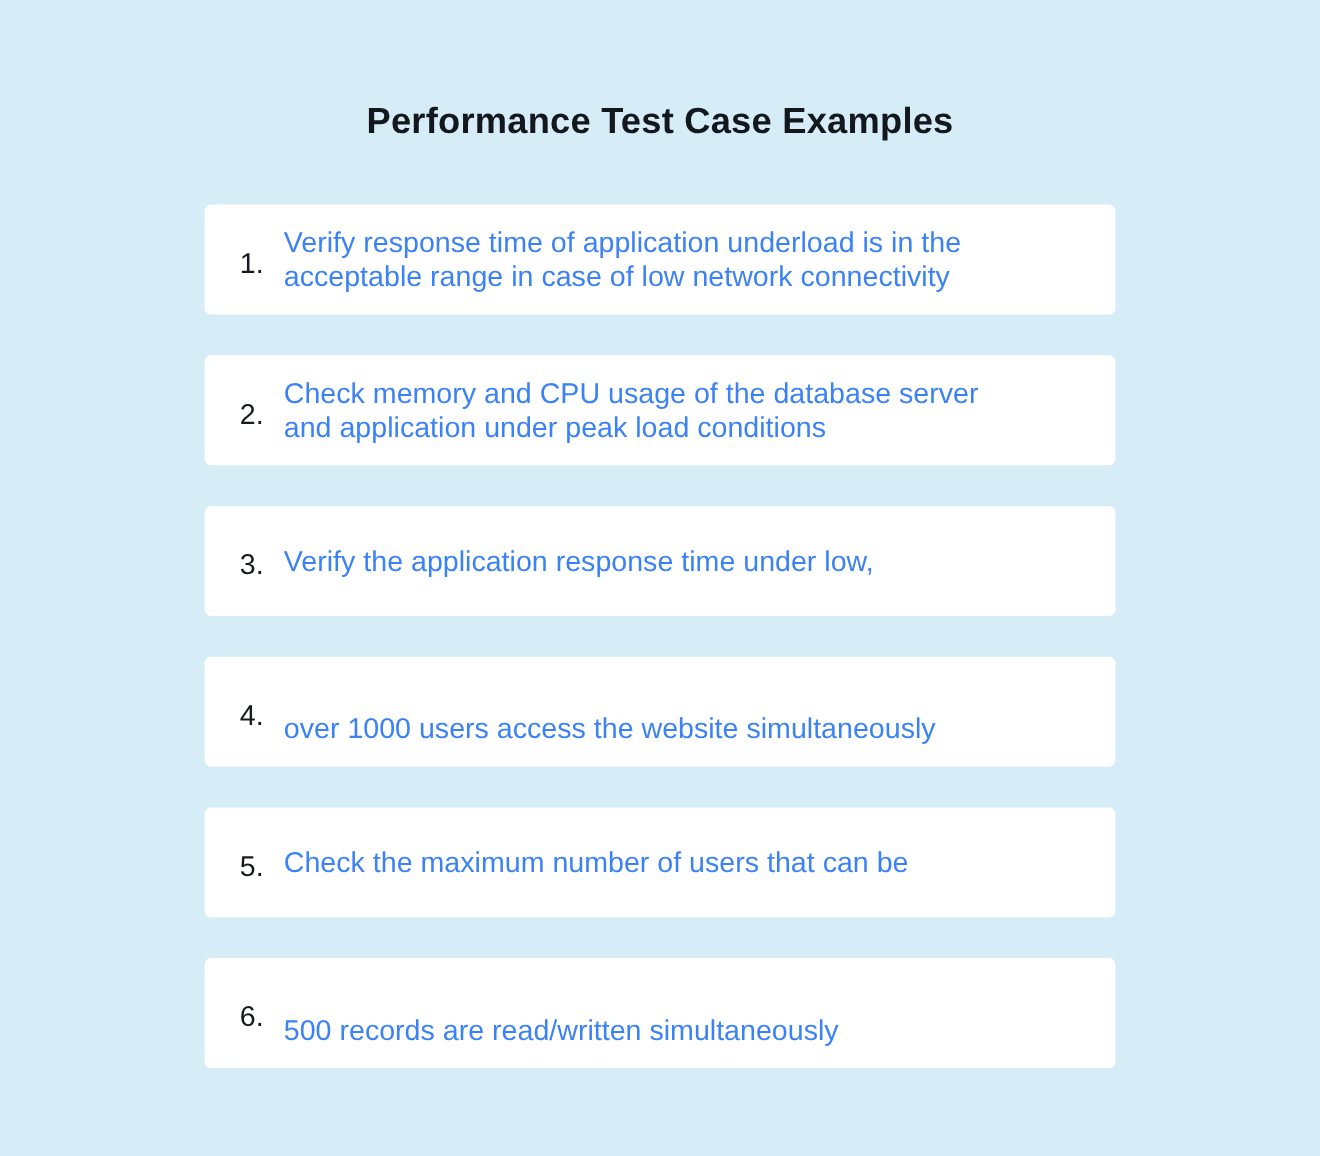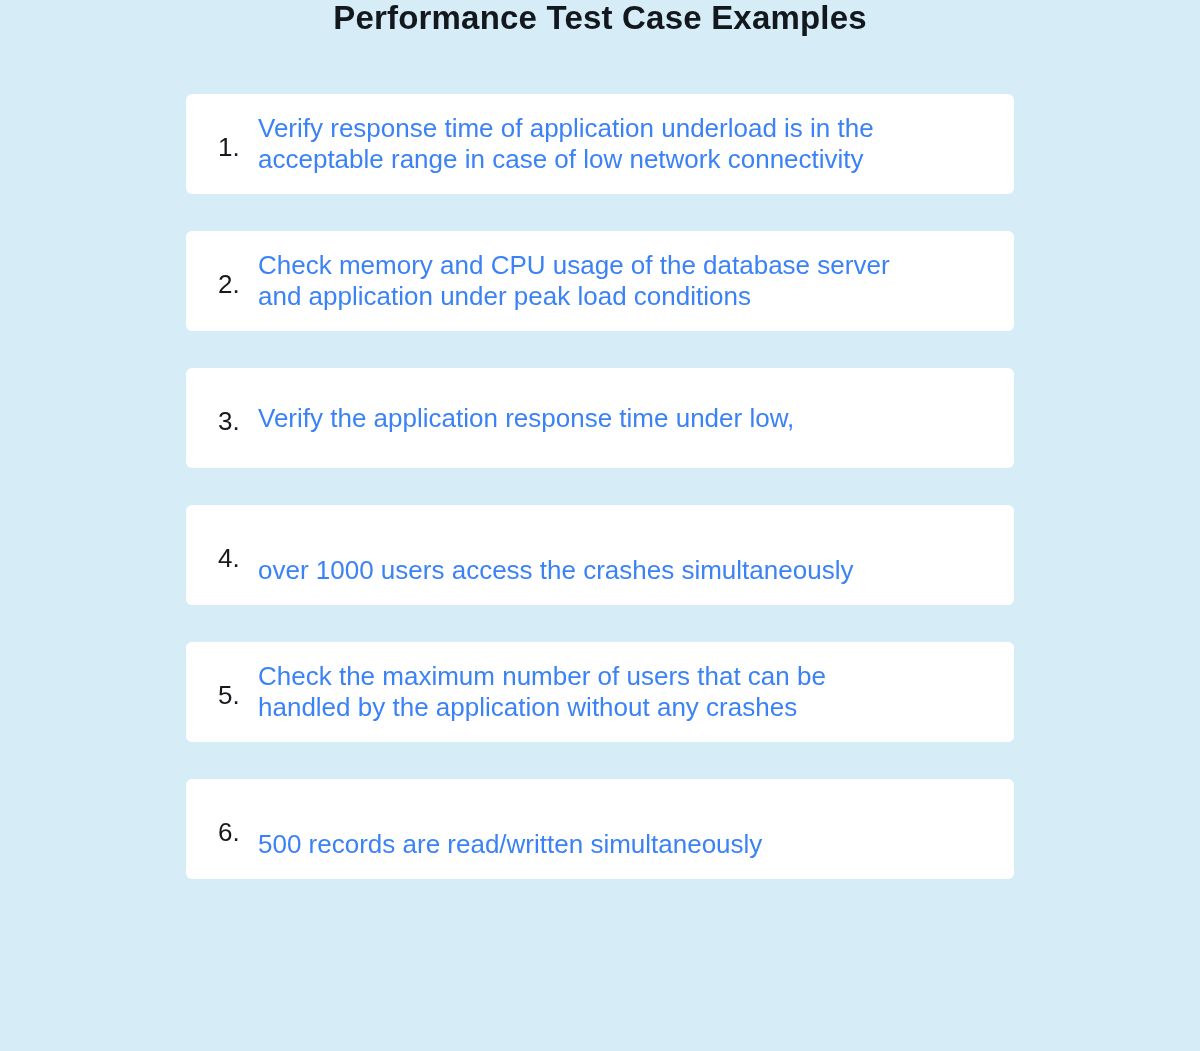--- a/index.html
+++ b/index.html
@@ -8,20 +8,21 @@
     height: 1051px;
     font-family: "Liberation Sans", "DejaVu Sans", sans-serif;
   }
   body {
     background: #d6ecf6;
     overflow: hidden;
   }
   .page {
     width: 1200px;
     height: 1051px;
+    padding-top: 92px;
   }
   .page-title {
     text-align: center;
     font-size: 33px;
     font-weight: 700;
     color: #13181e;
     letter-spacing: 0.2px;
     line-height: 1.1;
   }
   .card-list {
@@ -81,29 +82,28 @@
       <span class="card-number">3.</span>
       <span class="card-text">
         <span>Verify the application response time under low,</span><br>
       </span>
     </li>
 
     <li class="card">
       <span class="card-number">4.</span>
       <span class="card-text">
         <br>
-        <span>over 1000 users access the crashes simultaneously</span>
+        <span>over 1000 users access the website simultaneously</span>
       </span>
     </li>
 
     <li class="card">
       <span class="card-number">5.</span>
       <span class="card-text">
         <span>Check the maximum number of users that can be</span><br>
-        <span>handled by the application without any crashes</span>
       </span>
     </li>
 
     <li class="card">
       <span class="card-number">6.</span>
       <span class="card-text">
         <br>
         <span>500 records are read/written simultaneously</span>
       </span>
     </li>

